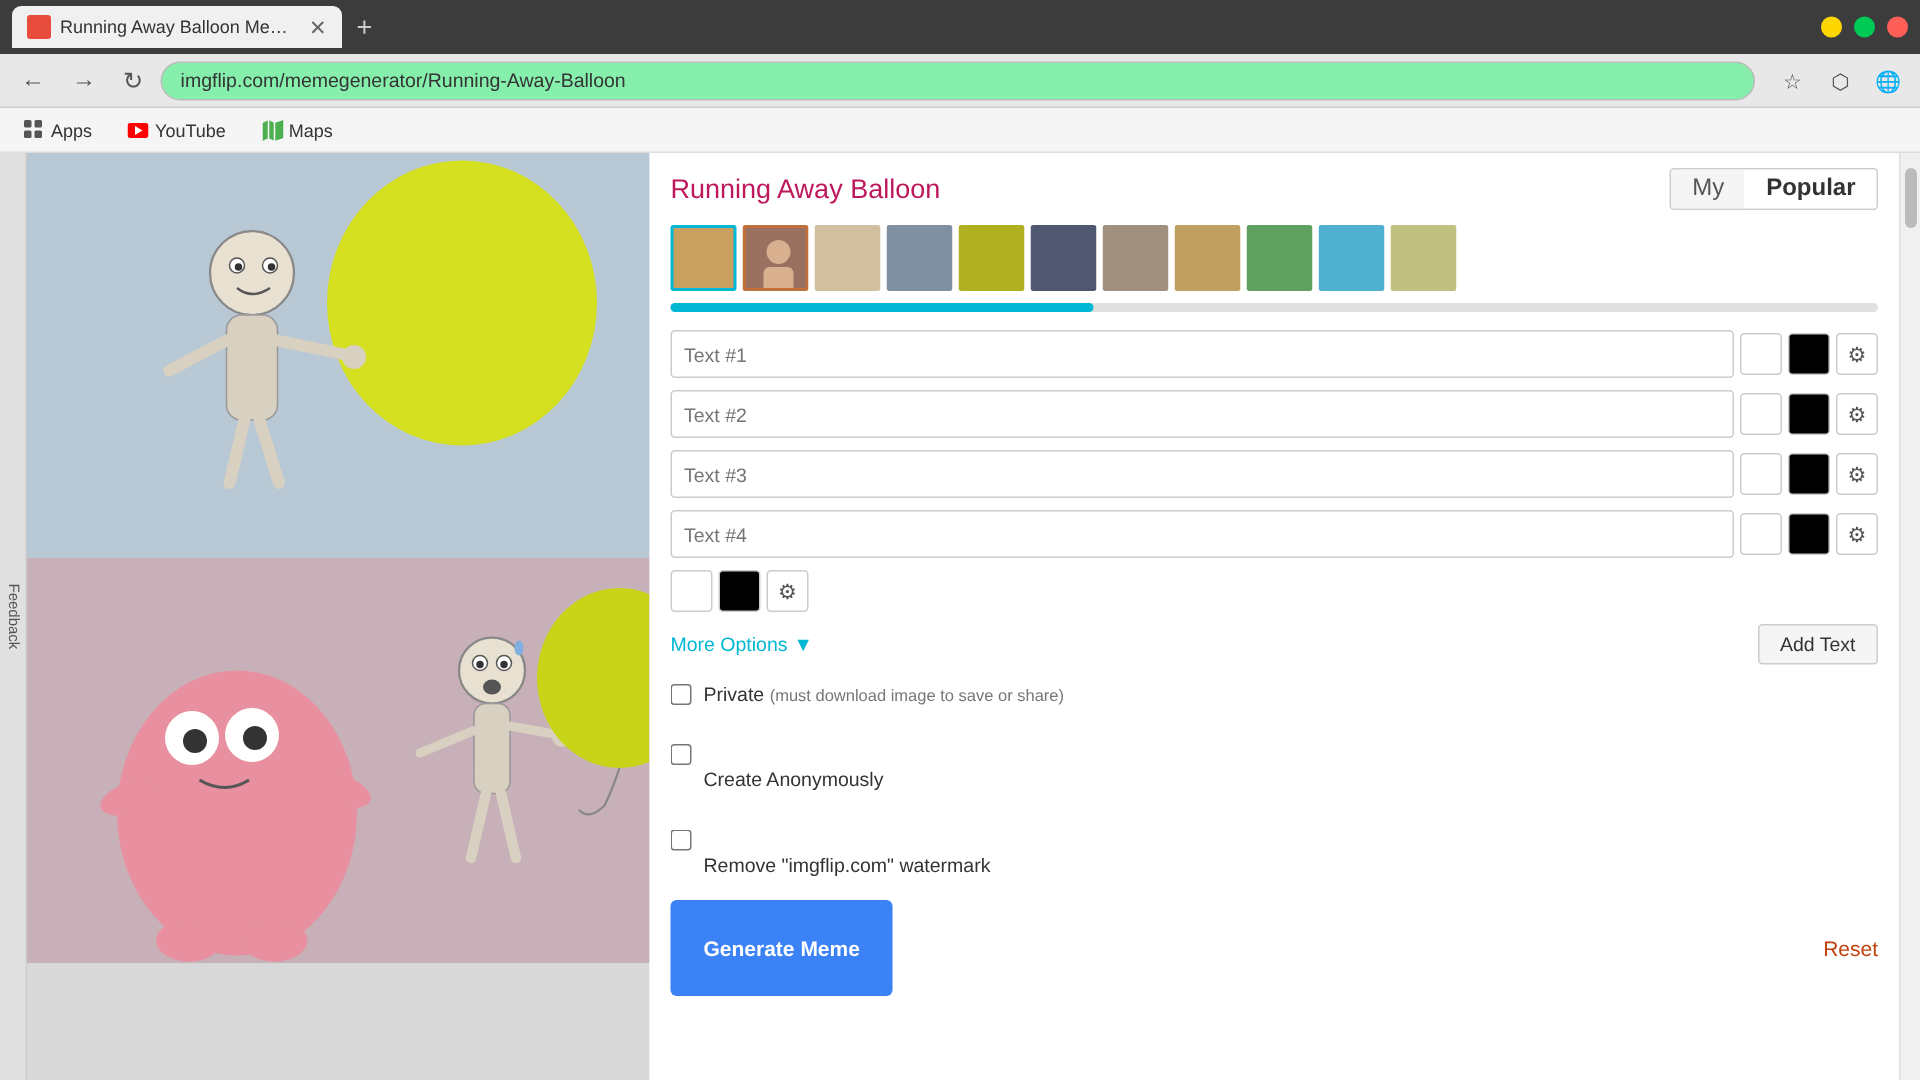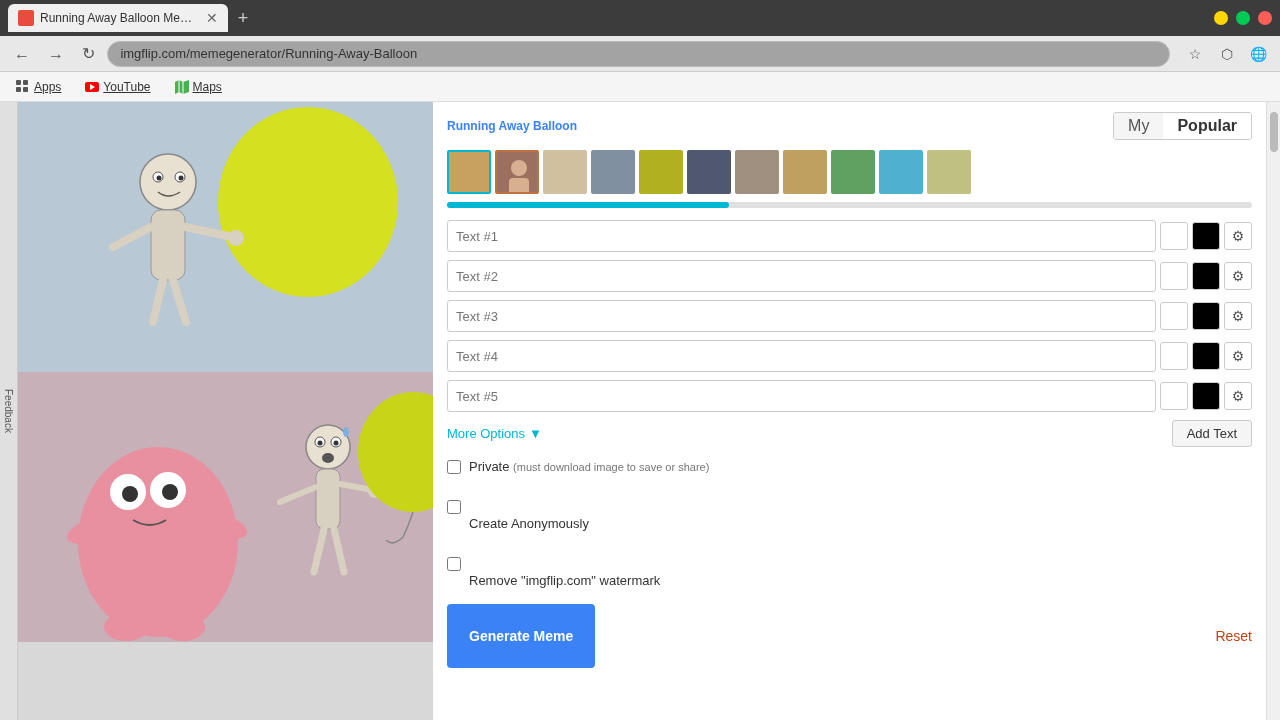--- a/index.html
+++ b/index.html
@@ -13,28 +13,28 @@
     .new-tab-btn { color: #ccc; font-size: 18px; cursor: pointer; margin-left: 4px; }
     .window-controls { margin-left: auto; display: flex; gap: 8px; }
     .win-btn { width: 14px; height: 14px; border-radius: 50%; cursor: pointer; display: flex; align-items: center; justify-content: center; font-size: 10px; color: transparent; }
     .win-minimize { background: #ffd700; }
     .win-maximize { background: #00ca56; }
     .win-close { background: #ff5f57; }
 
     
     .nav-bar { background: #e8e8e8; height: 36px; display: flex; align-items: center; padding: 0 8px; gap: 6px; border-bottom: 1px solid #ccc; }
     .nav-btn { background: none; border: none; cursor: pointer; color: #555; font-size: 16px; padding: 4px 6px; border-radius: 3px; }
-    .address-bar { flex: 1; height: 26px; border: 1px solid #bbb; border-radius: 13px; padding: 0 12px; font-size: 13px; background: #a3a3a3; display: flex; align-items: center; }
+    .address-bar { flex: 1; height: 26px; border: 1px solid #bbb; border-radius: 13px; padding: 0 12px; font-size: 13px; background: #86efac; display: flex; align-items: center; }
     .address-text { font-size: 13px; color: #333; }
     .nav-icons { display: flex; gap: 6px; margin-left: 6px; }
     .nav-icon { width: 26px; height: 26px; display: flex; align-items: center; justify-content: center; cursor: pointer; color: #555; border-radius: 50%; font-size: 14px; }
 
     
     .bookmarks-bar { background: #f5f5f5; height: 30px; display: flex; align-items: center; padding: 0 10px; gap: 12px; border-bottom: 1px solid #ddd; }
-    .bookmark-item { display: flex; align-items: center; gap: 4px; font-size: 12px; color: #333; cursor: pointer; padding: 3px 6px; border-radius: 3px; text-decoration: underline; }
+    .bookmark-item { display: flex; align-items: center; gap: 4px; font-size: 12px; color: #333; cursor: pointer; padding: 3px 6px; border-radius: 3px; }
 
     
     .main-content { display: flex; height: calc(720px - 102px); overflow: hidden; background: #fff; }
 
     
     .feedback-tab { width: 18px; background: #e0e0e0; display: flex; align-items: center; justify-content: center; border-right: 1px solid #ccc; cursor: pointer; writing-mode: vertical-rl; font-size: 10px; color: #555; padding: 8px 2px; }
 
     
     .content-area { display: flex; flex: 1; overflow: hidden; }
 
@@ -44,21 +44,21 @@
     .meme-top { height: 270px; background: #c8d4de; position: relative; overflow: hidden; display: flex; align-items: center; justify-content: center; }
     .meme-bottom { height: 270px; background: #d4b8c8; position: relative; overflow: hidden; display: flex; align-items: center; justify-content: center; }
 
     
     .meme-svg { width: 100%; height: 100%; }
 
     
     .right-panel { flex: 1; background: #fff; padding: 10px 14px; overflow-y: auto; min-width: 430px; }
 
     .panel-header { display: flex; align-items: center; justify-content: space-between; margin-bottom: 10px; }
-    .panel-title { font-size: 12px; font-weight: bold; color: #3b82f6; }
+    .panel-title { font-size: 18px; font-weight: normal; color: #be185d; }
     .toggle-btns { display: flex; border: 1px solid #ccc; border-radius: 3px; overflow: hidden; }
     .toggle-btn { padding: 4px 14px; font-size: 16px; cursor: pointer; background: #f5f5f5; border: none; color: #555; }
     .toggle-btn.active { background: #fff; font-weight: bold; color: #333; }
 
     
     .thumbnail-strip { display: flex; gap: 4px; margin-bottom: 8px; flex-wrap: wrap; }
     .thumb { width: 44px; height: 44px; background: #888; border-radius: 2px; overflow: hidden; cursor: pointer; border: 2px solid transparent; flex-shrink: 0; }
     .thumb:first-child { border-color: #00b8d4; }
 
     
@@ -300,21 +300,20 @@
       </div>
 
       <div class="text-field-row">
         <input type="text" class="text-input" placeholder="Text #4" style="">
         <button class="color-btn-white"></button>
         <button class="color-btn-black"></button>
         <button class="settings-btn">⚙</button>
       </div>
 
       <div class="text-field-row">
-        <input type="text" class="text-input" placeholder="Text #5" style="">
         <button class="color-btn-white"></button>
         <button class="color-btn-black"></button>
         <button class="settings-btn">⚙</button>
       </div>
 
       <div class="options-row">
         <button class="more-options-btn">
           <span>More Options</span>
           <span>▼</span>
         </button>

